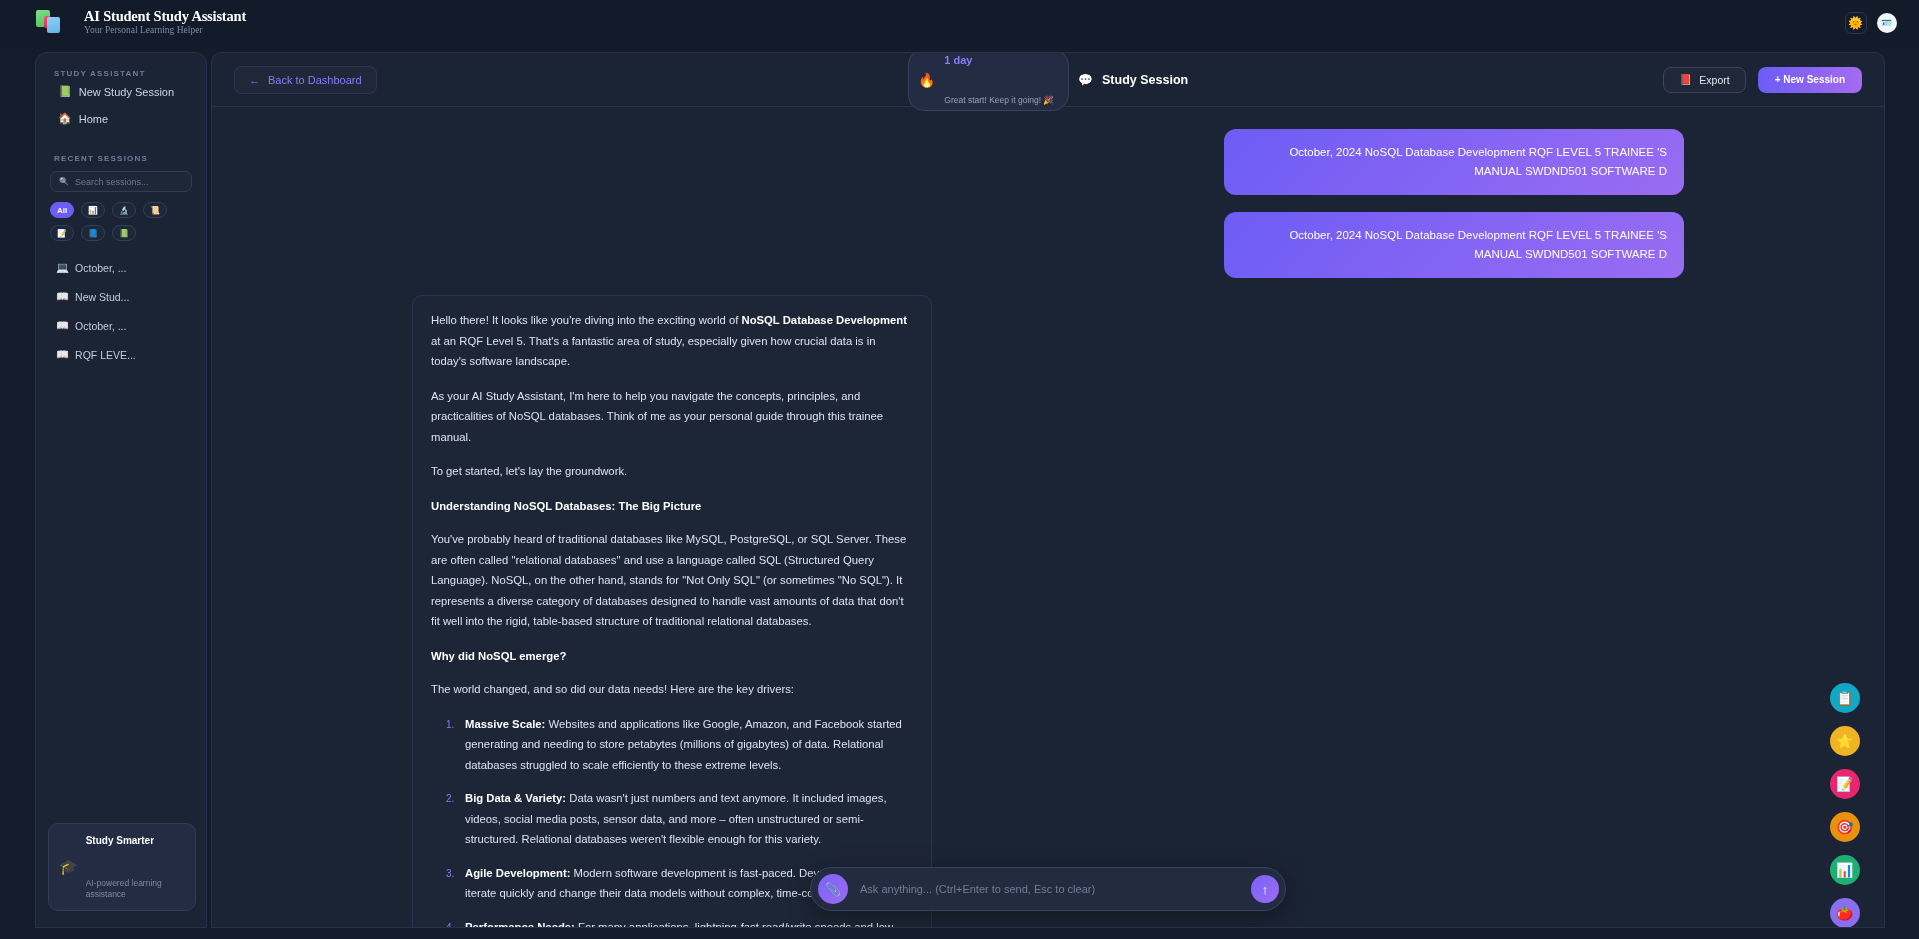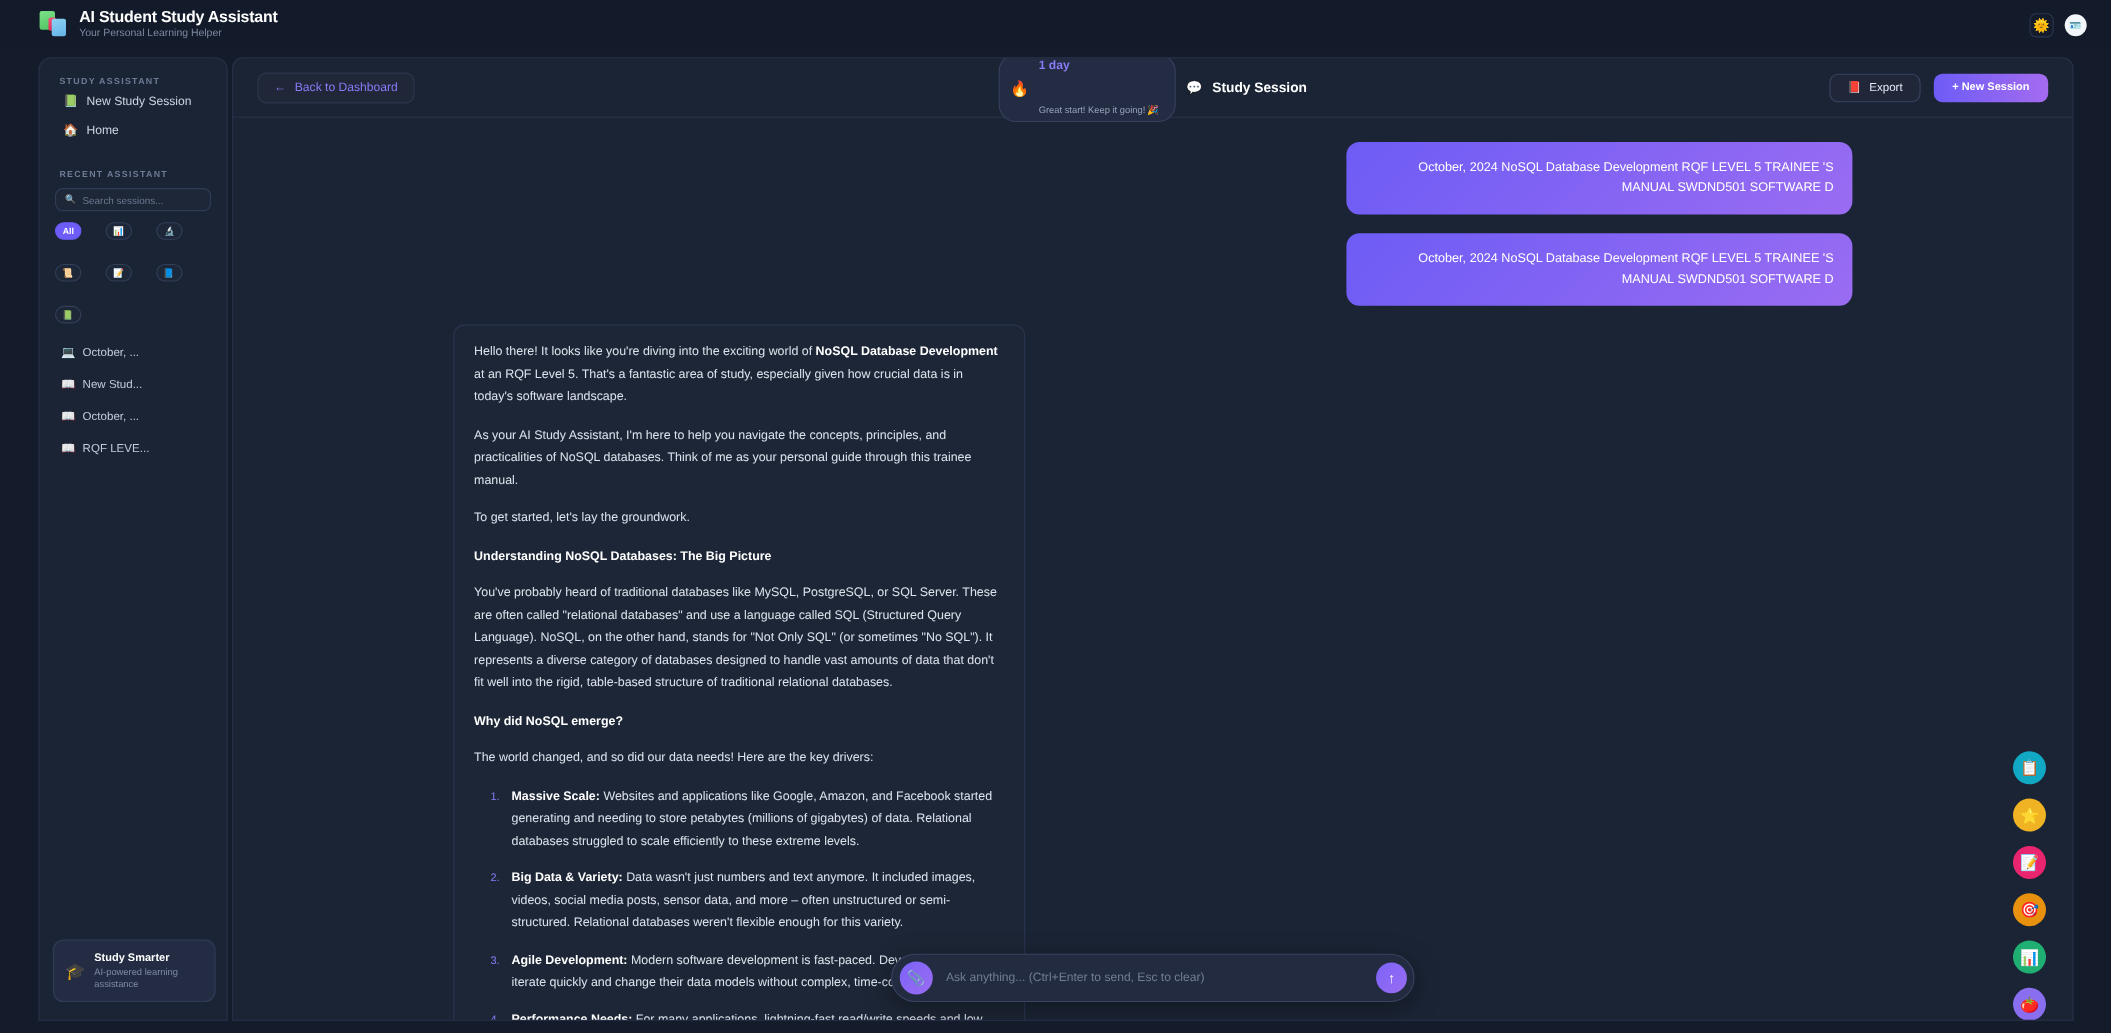--- a/index.html
+++ b/index.html
@@ -11,21 +11,21 @@
     color: #e6eaf2;
   }
   .app { position: relative; width: 1919px; height: 939px; }
 
   
   .topbar {
     position: absolute; left: 0; top: 0; width: 1919px; height: 45px;
     background: #131a29;
     display: flex; align-items: center;
   }
-  .brand { display: flex; align-items: center; gap: 10px; padding-left: 36px; }
+  .brand { display: flex; align-items: center; gap: 22px; padding-left: 36px; font-family: Liberation Serif, serif; }
   .brand-logo { width: 26px; height: 26px; position: relative; }
   .brand-logo .sq { position: absolute; border-radius: 2px; }
   .brand-logo .g { width: 14px; height: 17px; background: linear-gradient(160deg,#7ee08a,#4cc45f); left: 0; top: 0; }
   .brand-logo .b { width: 13px; height: 16px; background: linear-gradient(160deg,#8fd0f5,#63b4e8); left: 11px; top: 7px; }
   .brand-logo .r { width: 7px; height: 12px; background: linear-gradient(160deg,#f0567e,#d8254f); left: 8px; top: 6px; }
   .brand-text .t1 { font-size: 14.5px; font-weight: bold; color: #ffffff; letter-spacing: -0.2px; line-height: 16px; }
   .brand-text .t2 { font-size: 9.5px; color: #7d8aa3; line-height: 13px; }
   .topbar-right { margin-left: auto; display: flex; align-items: center; gap: 10px; padding-right: 22px; }
   .theme-btn {
     width: 22px; height: 22px; border-radius: 6px; border: 1px solid #2b3650;
@@ -61,21 +61,21 @@
     background: #1e2738; border: 1px solid #303b55;
     border-radius: 7px; height: 21px; padding: 0 8px;
   }
   .search-box .mag { font-size: 8px; }
   .search-box input {
     background: transparent; border: none; outline: none;
     color: #cdd5e3; font-size: 9px; font-family: "Liberation Sans", sans-serif; width: 100%;
   }
   .search-box input::placeholder { color: #6b788f; }
 
-  .chips { display: flex; flex-wrap: wrap; gap: 22px; padding: 10px 14px 0 14px; }
+  .chips { display: flex; flex-wrap: wrap; gap: 7px; padding: 10px 14px 0 14px; }
   .chip {
     height: 16px; min-width: 23px; padding: 0 6px;
     border-radius: 9px; border: 1px solid #333e59; background: #1e2738;
     display: flex; align-items: center; justify-content: center;
     font-size: 8px; color: #b9c3d6; cursor: pointer;
   }
   .chip.active { background: #6d5cf5; border-color: #6d5cf5; color: #fff; font-weight: bold; }
 
   .sessions { padding: 12px 10px 0 10px; }
   .session-item {
@@ -84,21 +84,21 @@
     border-radius: 7px; cursor: pointer; white-space: nowrap; overflow: hidden;
   }
 
   .promo {
     position: absolute; left: 12px; bottom: 16px; width: 148px;
     background: #232c42; border: 1px solid #313c58; border-radius: 10px;
     display: flex; align-items: center; gap: 8px; padding: 10px 10px;
   }
   .promo .cap { font-size: 15px; }
   .promo .p1 { font-size: 10px; font-weight: bold; color: #ffffff; line-height: 13px; }
-  .promo .p2 { font-size: 8.5px; color: #7e8ba3; line-height: 11px; }
+  .promo .p2 { font-size: 8.5px; color: #7e8ba3; line-height: 11px; margin-top: 31px; }
 
   
   .main {
     position: absolute; left: 211px; top: 52px; width: 1674px; height: 876px;
     background: #1b2435; border: 1px solid #28324a; border-radius: 10px 10px 0 0;
     overflow: hidden;
   }
   .main-header {
     position: relative; height: 54px; border-bottom: 1px solid #28324a;
     display: flex; align-items: center; padding: 0 22px;
@@ -227,21 +227,21 @@
 
     <div class="side-item">
       <span class="ico">📗</span>
       <span>New Study Session</span>
     </div>
     <div class="side-item">
       <span class="ico">🏠</span>
       <span>Home</span>
     </div>
 
-    <div class="side-section-label label-recent">RECENT ASSISTANT</div>
+    <div class="side-section-label label-recent">RECENT SESSIONS</div>
 
     <div class="search-wrap">
       <div class="search-box">
         <span class="mag">🔍</span>
         <input type="text" placeholder="Search sessions..." style="">
       </div>
     </div>
 
     <div class="chips">
       <div class="chip active">All</div>

